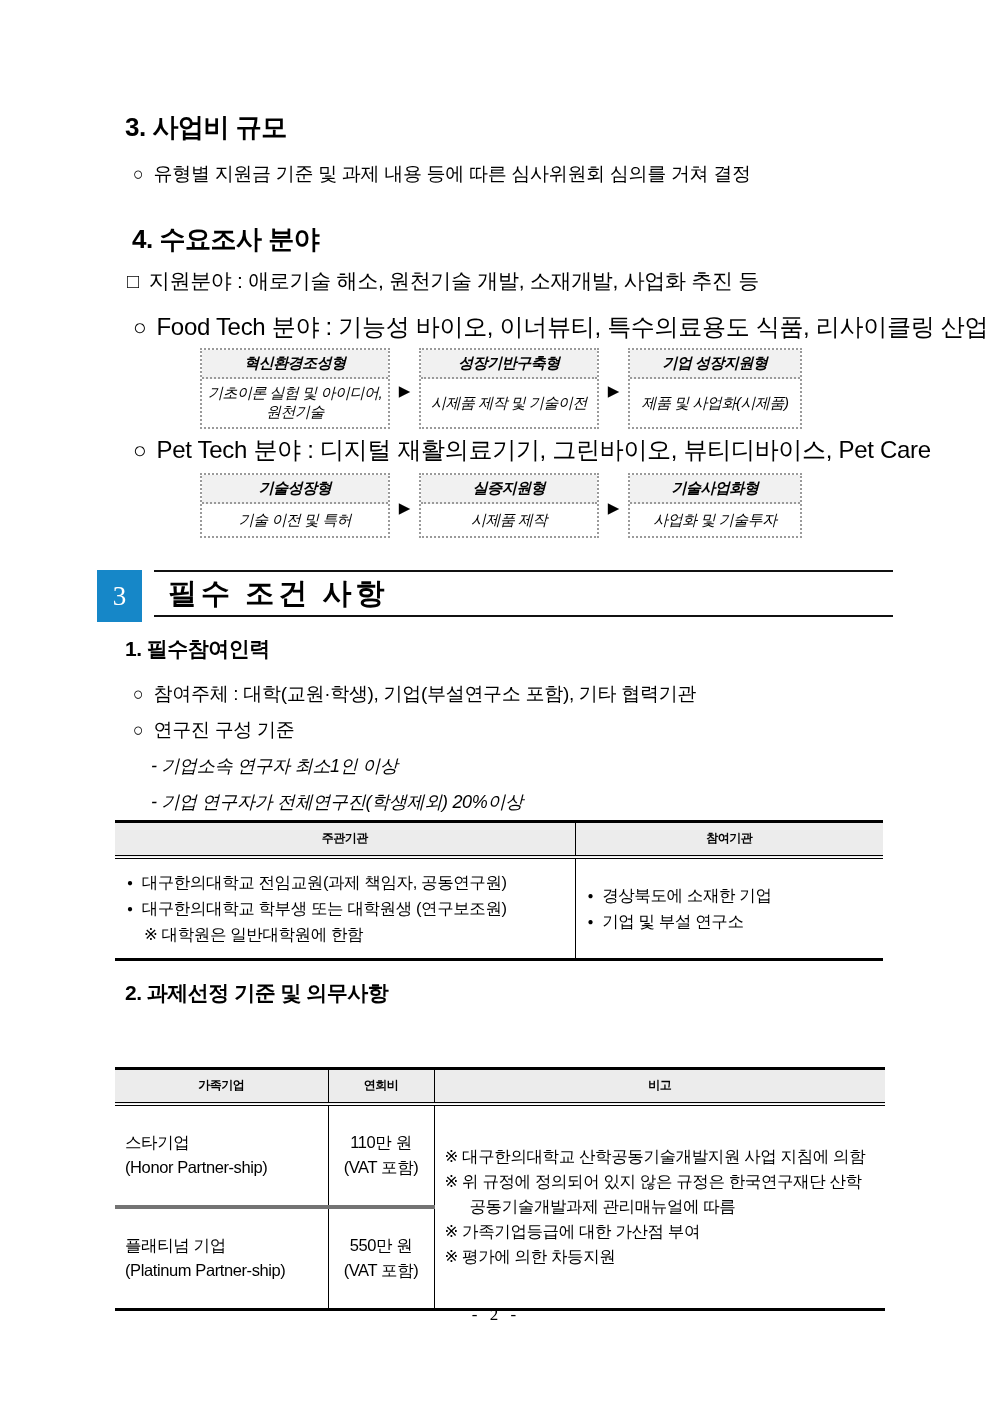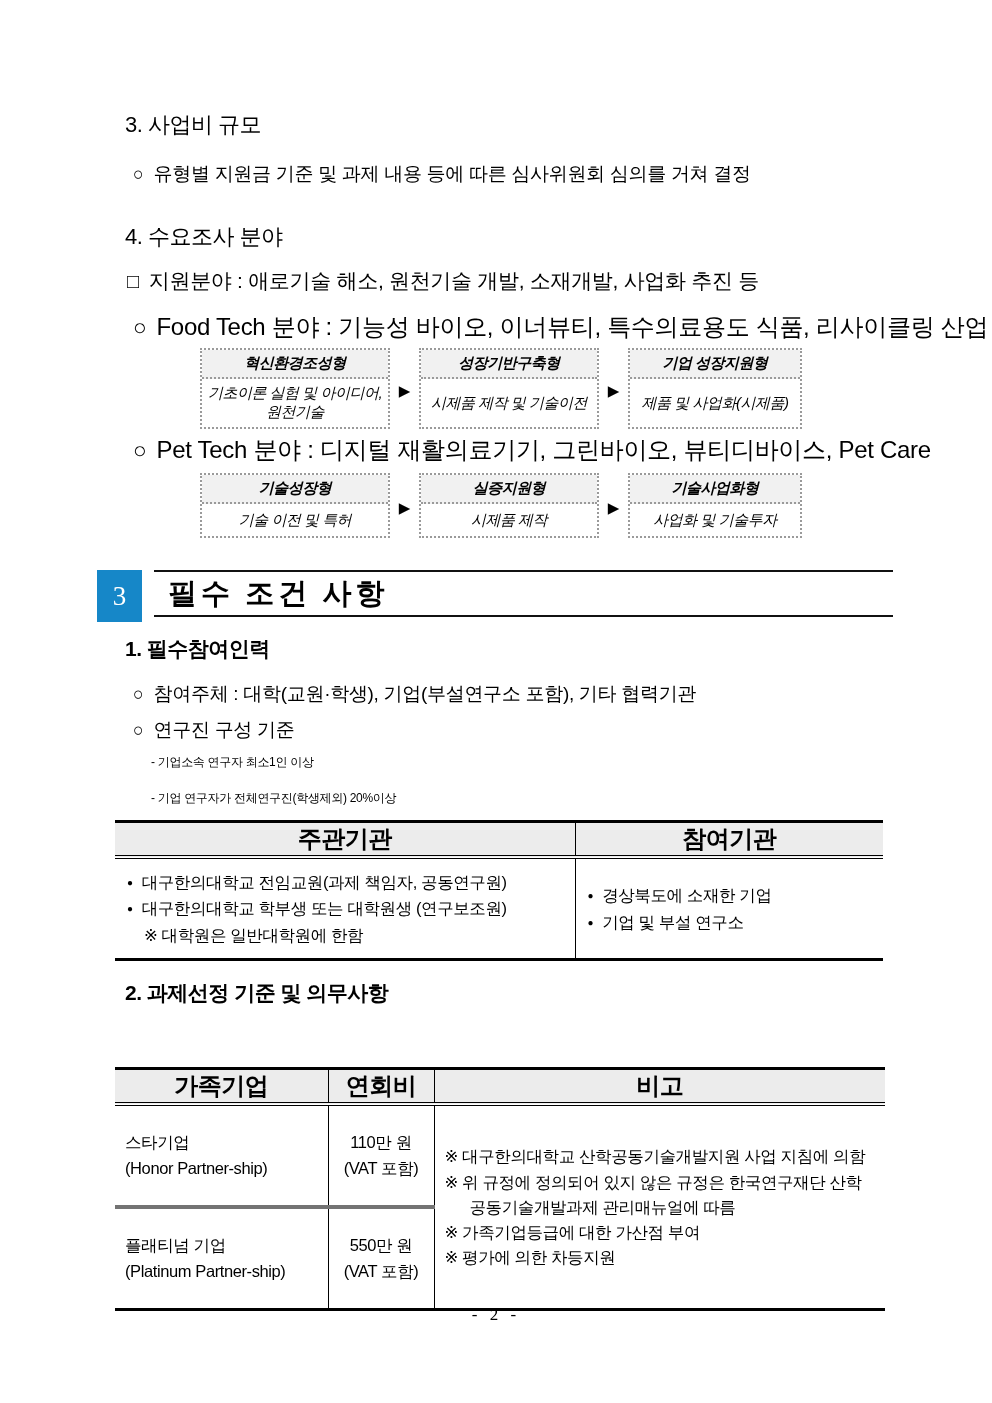--- a/index.html
+++ b/index.html
@@ -11,33 +11,33 @@
   #page {
     position: relative;
     width: 992px;
     height: 1403px;
     background: #ffffff;
     overflow: hidden;
   }
   .abs { position: absolute; }
 
   
-  .h-num { font-size: 22px; font-weight: normal; letter-spacing: -0.5px; }
+  .h-num { font-size: 26px; font-weight: bold; letter-spacing: -0.5px; }
   .h-sub { font-size: 21px; font-weight: bold; letter-spacing: -0.5px; }
 
   
   .line { white-space: nowrap; letter-spacing: -0.3px; }
   .marker { display: inline-block; margin-right: 10px; }
   .circle-m { font-size: 0.95em; }
   .square-m { font-size: 0.95em; }
 
   .t19 { font-size: 19px; }
   .t20 { font-size: 24px; }
   .t21 { font-size: 21px; }
-  .t175 { font-size: 12px; }
+  .t175 { font-size: 18px; font-style: italic; }
 
   
   .flow {
     display: flex;
     align-items: center;
     justify-content: space-between;
     width: 602px;
     font-style: italic;
   }
   .flow-box {
@@ -97,21 +97,21 @@
   }
 
   
   table { border-collapse: collapse; table-layout: fixed; }
   .doc-table {
     border-top: 3px solid #000;
     border-bottom: 3px solid #000;
   }
   .doc-table th {
     background: #ececec;
-    font-size: 24px;
+    font-size: 12px;
     font-weight: bold;
     text-align: center;
     height: 35px;
     border-bottom: 4px double #000;
     letter-spacing: -0.5px;
   }
   .doc-table td { font-size: 16.5px; vertical-align: middle; letter-spacing: -0.4px; }
   .v-div { border-right: 1px solid #000; }
 
   #table1 { width: 768px; }
@@ -143,21 +143,21 @@
 <body>
 
 <div id="page">
 
   <div class="abs h-num" style="left:125px; top:110px;">3. 사업비 규모</div>
 
   <div class="abs line t19" style="left:133px; top:161px;">
     <span class="marker circle-m">○</span><span>유형별 지원금 기준 및 과제 내용 등에 따른 심사위원회 심의를 거쳐 결정</span>
   </div>
 
-  <div class="abs h-num" style="left:125px; top:222px;">4. 수요조사 분야</div>
+  <div class="abs h-num" style="left:132px; top:222px;">4. 수요조사 분야</div>
 
   <div class="abs line t21" style="left:127px; top:267px;">
     <span class="marker square-m">□</span><span>지원분야 : 애로기술 해소, 원천기술 개발, 소재개발, 사업화 추진 등</span>
   </div>
 
   <div class="abs line t20" style="left:133px; top:311px;">
     <span class="marker circle-m">○</span><span>Food Tech 분야 : 기능성 바이오, 이너뷰티, 특수의료용도 식품, 리사이클링 산업</span>
   </div>
 
   <div class="abs flow flow1" style="left:200px; top:348px;">

